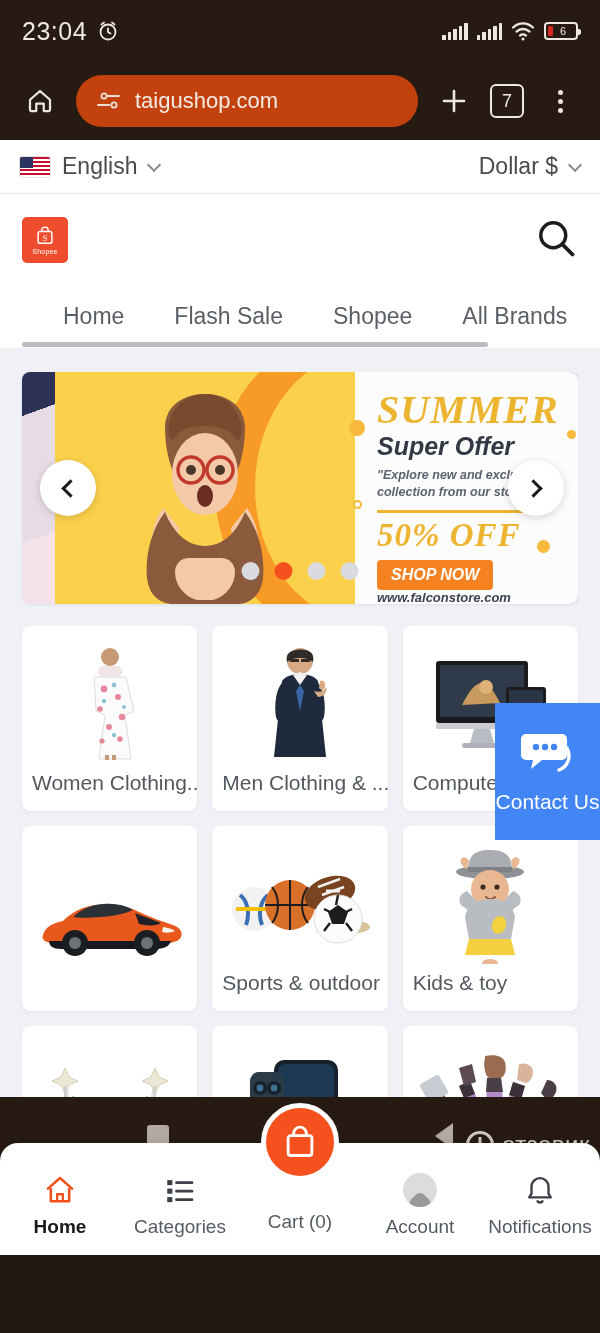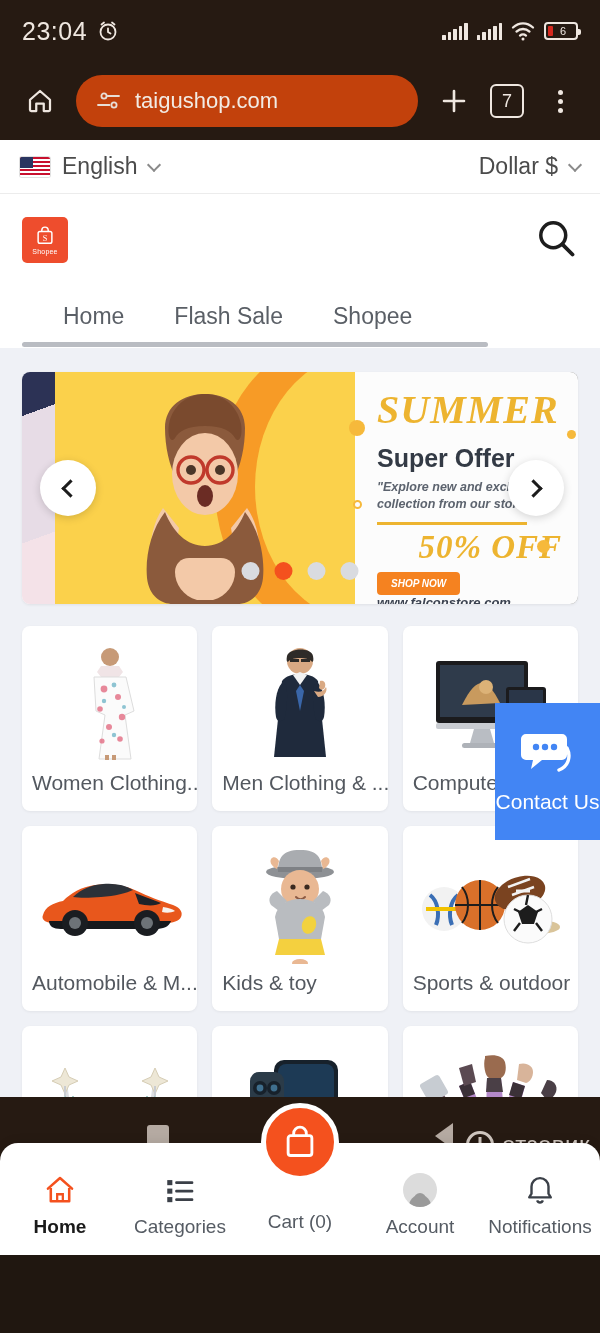--- a/index.html
+++ b/index.html
@@ -146,29 +146,29 @@
     border-radius: 50%; background: #fbd14b;
   }
   .slide .copy {
     flex: 1; position: relative; padding: 18px 16px 0 22px;
     background: #fcfcfc;
   }
   .copy .t1 {
     font-family: "Liberation Serif", serif; font-weight: bold; font-style: italic;
     font-size: 40px; color: #edb430; letter-spacing: 1px; line-height: 1;
   }
-  .copy .t2 { font-size: 25px; font-weight: bold; color: #333a45; margin-top: 14px; }
+  .copy .t2 { font-size: 25px; font-weight: bold; color: #333a45; font-style: italic; margin-top: 2px; }
   .copy .t3 { font-size: 12.5px; font-weight: bold; font-style: italic; color: #5c636e; line-height: 1.35; margin-top: 6px; }
   .copy .rule { width: 150px; height: 3px; background: #edb430; margin: 9px 0 4px; }
   .copy .t4 {
     font-family: "Liberation Serif", serif; font-weight: bold; font-style: italic;
-    font-size: 33px; color: #edb430; letter-spacing: 1px; text-align: right;
+    font-size: 33px; color: #edb430; letter-spacing: 1px;
   }
   .copy .shopnow {
-    display: inline-block; background: #f58220; color: #fff; font-size: 10px;
+    display: inline-block; background: #f58220; color: #fff; font-size: 16px;
     font-weight: bold; font-style: italic; padding: 6px 14px; border-radius: 4px; margin-top: 6px;
   }
   .copy .t5 { font-size: 13px; font-weight: bold; font-style: italic; color: #3b4250; }
   .copy .bubble { position: absolute; border-radius: 50%; }
   .navbtn {
     position: absolute; top: 50%; transform: translateY(-50%);
     width: 56px; height: 56px; background: #fff; border-radius: 50%;
     display: flex; align-items: center; justify-content: center;
     box-shadow: 0 2px 8px rgba(0,0,0,.16); z-index: 5;
   }
@@ -365,20 +365,21 @@
           <path d="M15.5 15.5L21 21" stroke="#1d1d1d" stroke-width="2.1" stroke-linecap="round"></path>
         </svg>
       </span>
     </div>
 
     <div class="tabsrow">
       <div class="tabs">
         <span class="tab">Home</span>
         <span class="tab">Flash Sale</span>
         <span class="tab">Shopee</span>
+        <span class="tab">All Brands</span>
         <span class="tab cut">A</span>
       </div>
       <div class="scrolltrack">
         <div class="thumb"></div>
       </div>
     </div>
 
     <div class="carousel">
       <div class="slide-prev-peek"></div>
       <div class="slide">
@@ -501,21 +502,41 @@
             <path d="M38 34c8-8 18-12 30-13 12-1 22 1 30 6-6 3-18 6-32 7-12 1-22 1-28 0z" fill="#2c3138"></path>
             <path d="M100 30c8 3 18 7 26 10-4 3-14 3-22 1z" fill="#1f2329"></path>
             <path d="M14 58h122c-2 6-8 8-16 8H26c-8 0-12-3-12-8z" fill="#15181c"></path>
             <circle cx="40" cy="60" r="13" fill="#1a1d21"></circle>
             <circle cx="40" cy="60" r="6" fill="#6d7378"></circle>
             <circle cx="112" cy="60" r="13" fill="#1a1d21"></circle>
             <circle cx="112" cy="60" r="6" fill="#6d7378"></circle>
             <path d="M128 44c6 1 10 2 12 4-4 2-9 2-13 1z" fill="#f7f2ee"></path>
           </svg>
         </div>
-        <div class="cname">Automobile &amp; M...</div>
+      </div>
+
+      <div class="card">
+        <div class="thumb">
+          <svg width="140" height="90" viewBox="0 0 140 90">
+            <ellipse cx="118" cy="70" rx="22" ry="7" fill="#d9c49a"></ellipse>
+            <path d="M92 60c10-8 26-10 34-4 4 3 2 8-4 10-10 3-24 2-30-6z" fill="#d9c49a"></path>
+            <circle cx="24" cy="52" r="22" fill="#f2f2f2"></circle>
+            <path d="M10 38c8 6 10 20 6 30M38 38c-8 6-10 20-6 30" stroke="#3b6fb5" stroke-width="4" fill="none"></path>
+            <path d="M6 52h36" stroke="#f2c200" stroke-width="4"></path>
+            <circle cx="60" cy="48" r="25" fill="#d9702a"></circle>
+            <path d="M60 23v50M35 48h50M42 30c8 10 8 26 0 36M78 30c-8 10-8 26 0 36" stroke="#1d1d1d" stroke-width="2" fill="none"></path>
+            <ellipse cx="100" cy="36" rx="26" ry="16" fill="#7a4320" transform="rotate(-18 100 36)"></ellipse>
+            <path d="M88 30l22-8M92 38l22-8" stroke="#f2f2f2" stroke-width="2.4"></path>
+            <path d="M96 34h14" stroke="#f2f2f2" stroke-width="3"></path>
+            <circle cx="108" cy="62" r="24" fill="#fbfbfb" stroke="#ddd" stroke-width="1"></circle>
+            <path d="M108 48l10 7-4 12h-12l-4-12z" fill="#1d1d1d"></path>
+            <path d="M108 38l-2 10M122 52l-8 4M122 74l-6-8M94 74l6-8M94 52l8 4" stroke="#1d1d1d" stroke-width="2.4"></path>
+          </svg>
+        </div>
+        <div class="cname">Sports &amp; outdoor</div>
       </div>
 
       <div class="card">
         <div class="thumb">
           <svg width="106" height="125" viewBox="0 0 106 125">
             <ellipse cx="53" cy="33" rx="34" ry="7" fill="#8e9195"></ellipse>
             <path d="M31 33c0-14 4-22 22-22s22 8 22 22z" fill="#a9acb0"></path>
             <path d="M31 28h44v5H31z" fill="#7e8185"></path>
             <circle cx="53" cy="50" r="19" fill="#e9b893"></circle>
             <circle cx="46" cy="48" r="2.6" fill="#3a2a20"></circle>
@@ -530,41 +551,20 @@
             <path d="M32 100h42l4 16H28z" fill="#f4d03f"></path>
             <path d="M28 116h50l-2 7H30z" fill="#fff"></path>
             <ellipse cx="53" cy="124" rx="8" ry="4" fill="#e9b893"></ellipse>
           </svg>
         </div>
         <div class="cname">Kids &amp; toy</div>
       </div>
 
       <div class="card">
         <div class="thumb">
-          <svg width="140" height="90" viewBox="0 0 140 90">
-            <ellipse cx="118" cy="70" rx="22" ry="7" fill="#d9c49a"></ellipse>
-            <path d="M92 60c10-8 26-10 34-4 4 3 2 8-4 10-10 3-24 2-30-6z" fill="#d9c49a"></path>
-            <circle cx="24" cy="52" r="22" fill="#f2f2f2"></circle>
-            <path d="M10 38c8 6 10 20 6 30M38 38c-8 6-10 20-6 30" stroke="#3b6fb5" stroke-width="4" fill="none"></path>
-            <path d="M6 52h36" stroke="#f2c200" stroke-width="4"></path>
-            <circle cx="60" cy="48" r="25" fill="#d9702a"></circle>
-            <path d="M60 23v50M35 48h50M42 30c8 10 8 26 0 36M78 30c-8 10-8 26 0 36" stroke="#1d1d1d" stroke-width="2" fill="none"></path>
-            <ellipse cx="100" cy="36" rx="26" ry="16" fill="#7a4320" transform="rotate(-18 100 36)"></ellipse>
-            <path d="M88 30l22-8M92 38l22-8" stroke="#f2f2f2" stroke-width="2.4"></path>
-            <path d="M96 34h14" stroke="#f2f2f2" stroke-width="3"></path>
-            <circle cx="108" cy="62" r="24" fill="#fbfbfb" stroke="#ddd" stroke-width="1"></circle>
-            <path d="M108 48l10 7-4 12h-12l-4-12z" fill="#1d1d1d"></path>
-            <path d="M108 38l-2 10M122 52l-8 4M122 74l-6-8M94 74l6-8M94 52l8 4" stroke="#1d1d1d" stroke-width="2.4"></path>
-          </svg>
-        </div>
-        <div class="cname">Sports &amp; outdoor</div>
-      </div>
-
-      <div class="card">
-        <div class="thumb">
           <svg width="150" height="120" viewBox="0 0 150 120">
             <path d="M30 18c0 44 18 74 45 74s45-30 45-74" fill="none" stroke="#dcdee2" stroke-width="4"></path>
             <g fill="#a8d8d4" stroke="#8fc4c0" stroke-width="1">
               <path d="M75 74l5 11 11 5-11 5-5 11-5-11-11-5 11-5z"></path>
               <path d="M52 62l4 9 9 4-9 4-4 9-4-9-9-4 9-4z"></path>
               <path d="M98 62l4 9 9 4-9 4-4 9-4-9-9-4 9-4z"></path>
               <path d="M38 42l3.5 8 8 3.5-8 3.5-3.5 8-3.5-8-8-3.5 8-3.5z"></path>
               <path d="M112 42l3.5 8 8 3.5-8 3.5-3.5 8-3.5-8-8-3.5 8-3.5z"></path>
             </g>
             <g fill="#ede7d6" stroke="#d6cdb5" stroke-width="1">

